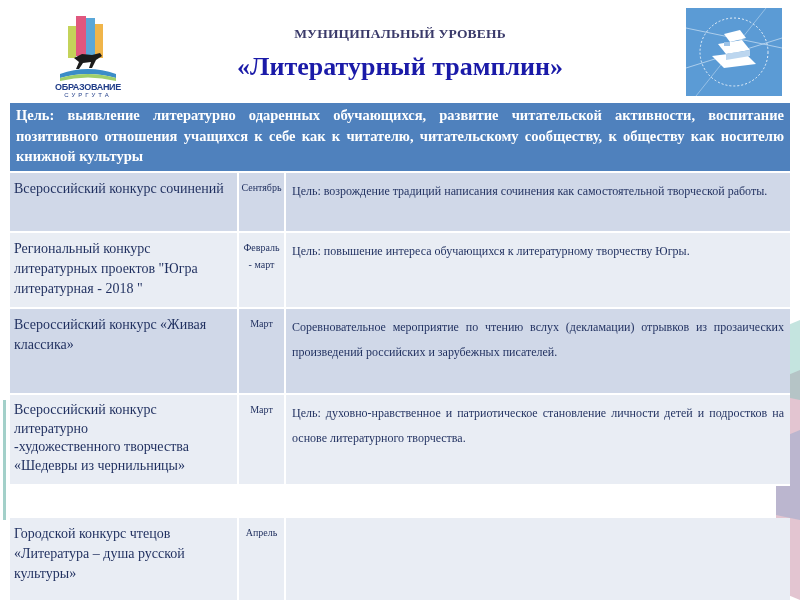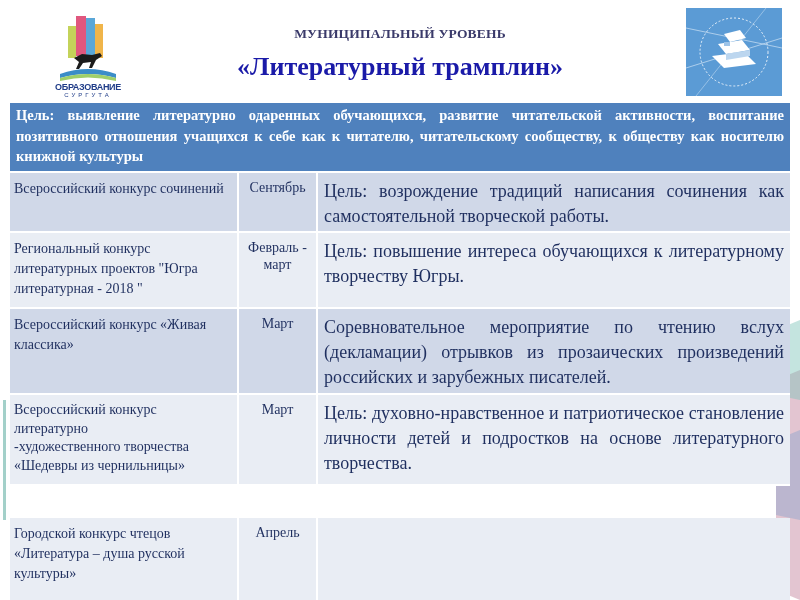--- a/index.html
+++ b/index.html
@@ -14,23 +14,23 @@
            font-size:26px; font-weight:bold; color:#1a1aa8; }
   .table { position:absolute; left:10px; top:103px; width:780px; }
   .goal { background:#4f81bd; color:#ffffff; font-weight:bold; font-size:14.5px;
           line-height:20.5px; padding:2px 6px 12px 6px; height:70px; box-sizing:border-box;
           text-align:justify; border-bottom:2px solid #ffffff; }
   .row { display:flex; border-bottom:2px solid #ffffff; box-sizing:border-box; }
   .row.odd { background:#d0d8e8; }
   .row.even { background:#e9edf4; }
   .c1 { width:229px; padding:6px 8px 0 4px; box-sizing:border-box; font-size:14px;
         line-height:20px; color:#1f2f5f; border-right:2px solid #ffffff; }
-  .c2 { width:79px; padding:6px 2px 0 2px; box-sizing:border-box; font-size:14px;
+  .c2 { width:47px; padding:6px 2px 0 2px; box-sizing:border-box; font-size:10px;
         line-height:17px; color:#1f2f5f; text-align:center; border-right:2px solid #ffffff; }
-  .c3 { flex:1; padding:6px 6px 0 6px; box-sizing:border-box; font-size:18px;
+  .c3 { flex:1; padding:6px 6px 0 6px; box-sizing:border-box; font-size:12px;
         line-height:25px; color:#1f2f5f; text-align:justify; }
 </style>
 </head>
 <body>
 
 <svg class="deco" style="left:0;top:0" width="800" height="600">
   <polygon points="776,380 800,370 800,600 776,590" fill="#b05a7a" opacity="0.35"></polygon>
   <polygon points="776,330 800,320 800,400 776,395" fill="#7cc3b8" opacity="0.45"></polygon>
   <polygon points="776,440 800,430 800,520 776,515" fill="#8aa5cc" opacity="0.45"></polygon>
   <rect x="3" y="400" width="3" height="120" fill="#8cc4bc" opacity="0.8"></rect>

